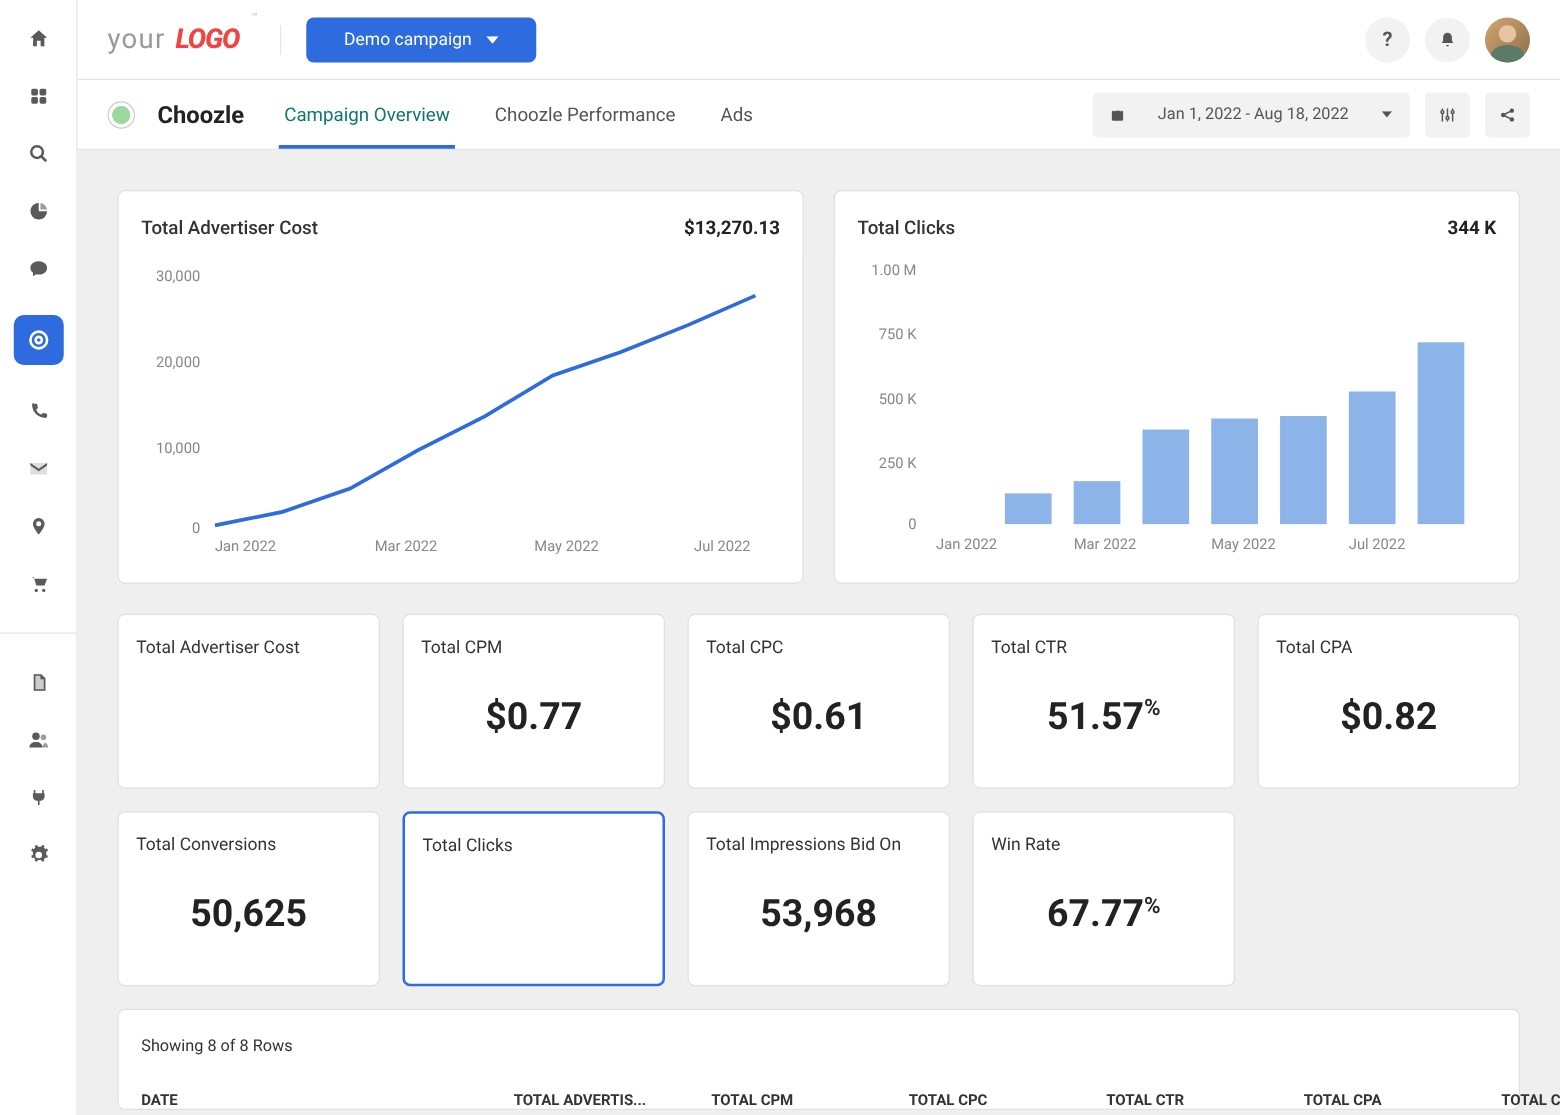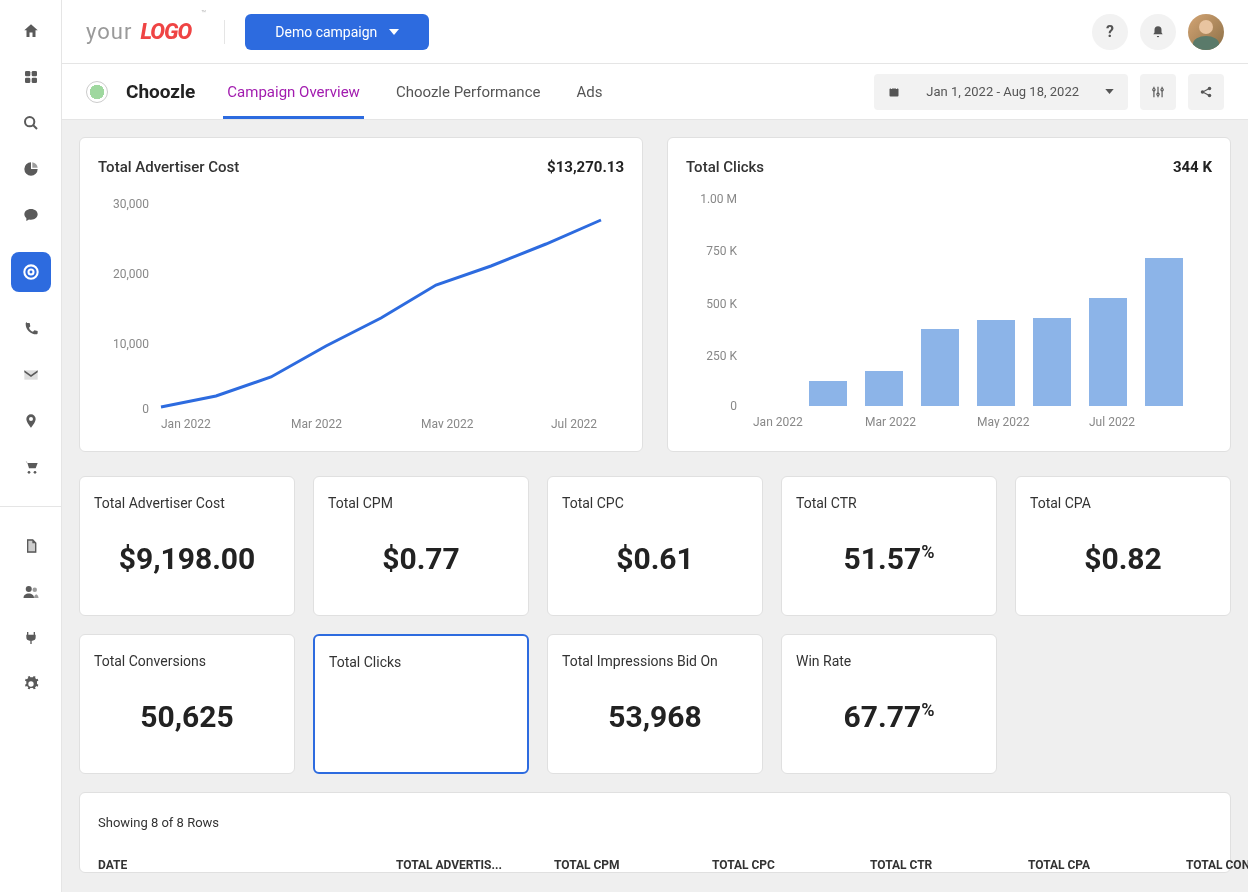--- a/index.html
+++ b/index.html
@@ -20,26 +20,26 @@
 .topbar-right{margin-left:auto;display:flex;align-items:center;gap:12px}
 .circ-btn{width:36px;height:36px;border-radius:50%;background:#f2f2f2;display:flex;align-items:center;justify-content:center;color:#555;cursor:pointer;font-weight:bold}
 .avatar{width:36px;height:36px;border-radius:50%;background:linear-gradient(135deg,#d4a574 0%,#8b6f47 100%);cursor:pointer;position:relative;overflow:hidden}
 .avatar::after{content:"";position:absolute;width:14px;height:14px;background:#e8c4a0;border-radius:50%;top:6px;left:11px}
 .avatar::before{content:"";position:absolute;width:26px;height:16px;background:#5a7a6a;border-radius:50% 50% 0 0;bottom:-2px;left:5px}
 .subbar{height:56px;border-bottom:1px solid #e5e5e5;display:flex;align-items:center;padding:0 24px;gap:18px}
 .app-icon{width:22px;height:22px;border-radius:50%;border:1px solid #ccc;background:radial-gradient(circle,#9fd89f 50%,#fff 52%)}
 .app-name{font-size:19px;font-weight:700}
 .tabs{display:flex;gap:36px;margin-left:14px}
 .tab{font-size:15px;color:#555;padding:18px 0;cursor:pointer;position:relative}
-.tab.active{color:#a21caf}
+.tab.active{color:#0f766e}
 .tab.active::after{content:"";position:absolute;bottom:0;left:-4px;right:-4px;height:3px;background:#2d6bdf}
 .subbar-right{margin-left:auto;display:flex;gap:12px}
 .date-btn{background:#f2f2f2;border:none;border-radius:4px;padding:9px 14px;font-size:13px;color:#555;display:flex;align-items:center;gap:26px;cursor:pointer}
 .sq-btn{background:#f2f2f2;border:none;border-radius:4px;width:36px;height:36px;display:flex;align-items:center;justify-content:center;cursor:pointer;color:#555}
-.content{flex:1;background:#efefef;padding:17px;overflow:hidden}
+.content{flex:1;background:#efefef;padding:32px;overflow:hidden}
 .row{display:flex;gap:24px;margin-bottom:24px}
 .card{background:#fff;border:1px solid #e0e0e0;border-radius:6px;padding:20px 18px}
 .chart-card{flex:1;height:315px;position:relative}
 .chart-header{display:flex;justify-content:space-between;font-size:15px;margin-bottom:12px}
 .chart-header .title{font-weight:500;color:#333}
 .chart-header .value{font-weight:700}
 svg.chart{width:100%;height:240px}
 .kpi-row{display:grid;grid-template-columns:repeat(5,1fr);gap:18px;margin-bottom:18px}
 .kpi{background:#fff;border:1px solid #e0e0e0;border-radius:6px;padding:18px 14px;height:140px;display:flex;flex-direction:column}
 .kpi.sel{border:2px solid #2d6bdf}
@@ -248,21 +248,20 @@
             <text x="176" y="238" class="axis-text">Mar 2022</text>
             <text x="288" y="238" class="axis-text">May 2022</text>
             <text x="400" y="238" class="axis-text">Jul 2022</text>
           </svg>
         </div>
       </div>
 
       <div class="kpi-row" id="kpi1">
           <div class="kpi">
             <div class="kpi-title">Total Advertiser Cost</div>
-            <div class="kpi-value">$9,198.00</div>
           </div>
           <div class="kpi">
             <div class="kpi-title">Total CPM</div>
             <div class="kpi-value">$0.77</div>
           </div>
           <div class="kpi">
             <div class="kpi-title">Total CPC</div>
             <div class="kpi-value">$0.61</div>
           </div>
           <div class="kpi">

